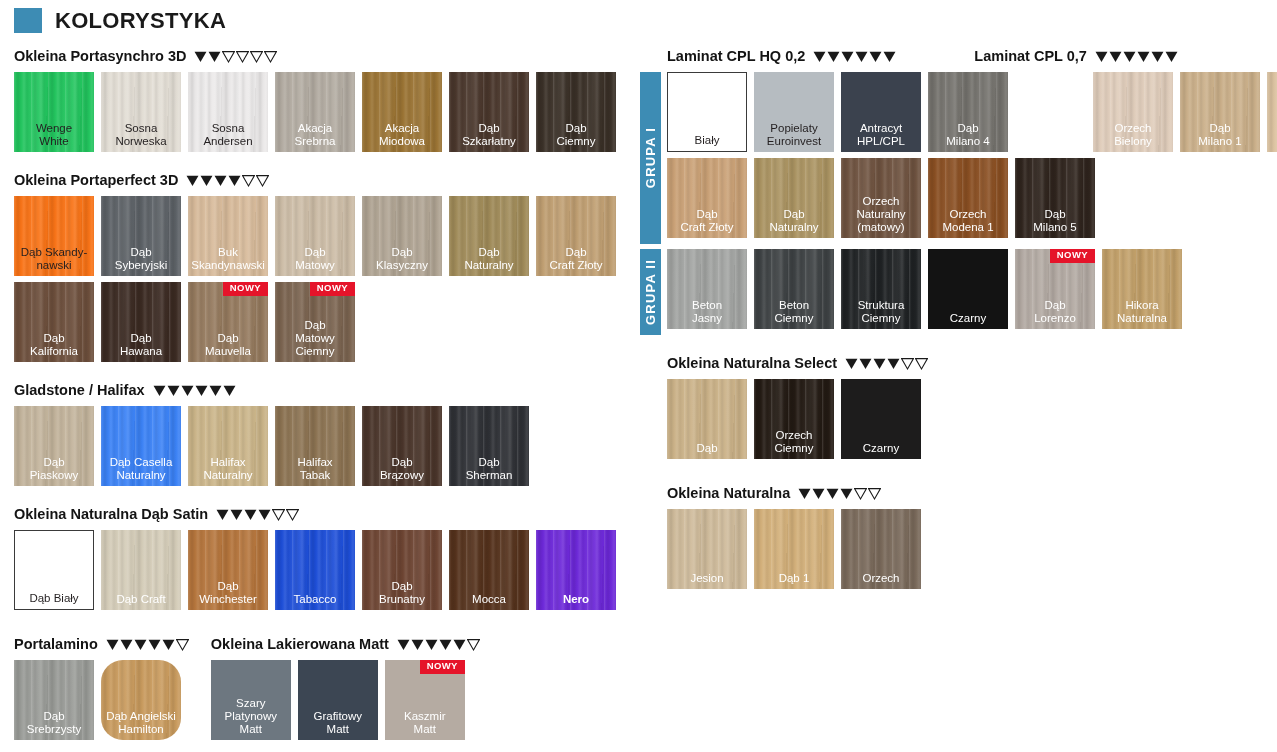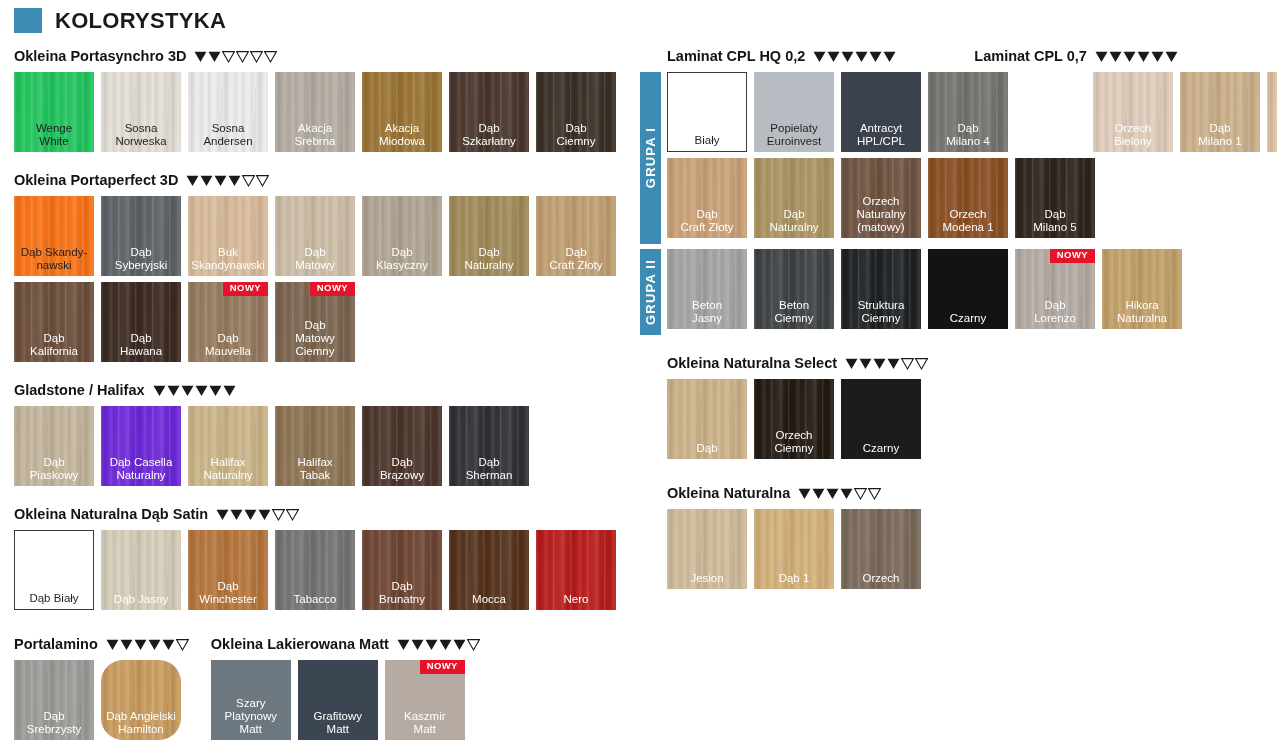--- a/index.html
+++ b/index.html
@@ -307,21 +307,21 @@
                 <path d="M1 2 L23 2 L12 21 Z" fill="#1a1a1a"></path>
               </svg>
             </span>
           </div>
       </div>
       <div class="row">
           <div class="swatch dark" style="background: rgb(195, 180, 156);">
             <div class="grain"></div>
             <div class="label">Dąb<br>Piaskowy</div>
           </div>
-          <div class="swatch dark" style="background: #6d28d9;">
+          <div class="swatch dark" style="background: #3b82f6;">
             <div class="grain"></div>
             <div class="label">Dąb Casella<br>Naturalny</div>
           </div>
           <div class="swatch dark" style="background: rgb(203, 181, 137);">
             <div class="grain"></div>
             <div class="label">Halifax<br>Naturalny</div>
           </div>
           <div class="swatch dark" style="background: rgb(140, 115, 82);">
             <div class="grain"></div>
             <div class="label">Halifax<br>Tabak</div>
@@ -375,39 +375,39 @@
             </span>
           </div>
       </div>
       <div class="row">
           <div class="swatch light outlined" style="background: rgb(255, 255, 255);">
             <div class="grain plain"></div>
             <div class="label">Dąb Biały</div>
           </div>
           <div class="swatch dark" style="background: rgb(213, 205, 185);">
             <div class="grain"></div>
-            <div class="label">Dąb Jasny</div>
+            <div class="label">Dąb Craft</div>
           </div>
           <div class="swatch dark" style="background: rgb(181, 117, 60);">
             <div class="grain"></div>
             <div class="label">Dąb<br>Winchester</div>
           </div>
-          <div class="swatch dark" style="background: #737373;">
+          <div class="swatch dark" style="background: #1d4ed8;">
             <div class="grain"></div>
             <div class="label">Tabacco</div>
           </div>
           <div class="swatch dark" style="background: rgb(110, 69, 51);">
             <div class="grain"></div>
             <div class="label">Dąb<br>Brunatny</div>
           </div>
           <div class="swatch dark" style="background: rgb(85, 50, 28);">
             <div class="grain"></div>
             <div class="label">Mocca</div>
           </div>
-          <div class="swatch dark" style="background: #b91c1c;">
+          <div class="swatch dark" style="background: #6d28d9; font-weight: bold;">
             <div class="grain"></div>
             <div class="label">Nero</div>
           </div>
         </div>
     </div>
 
     <div class="spacer-16"></div>
 
     <div class="side-by-side">
       <div class="section">

